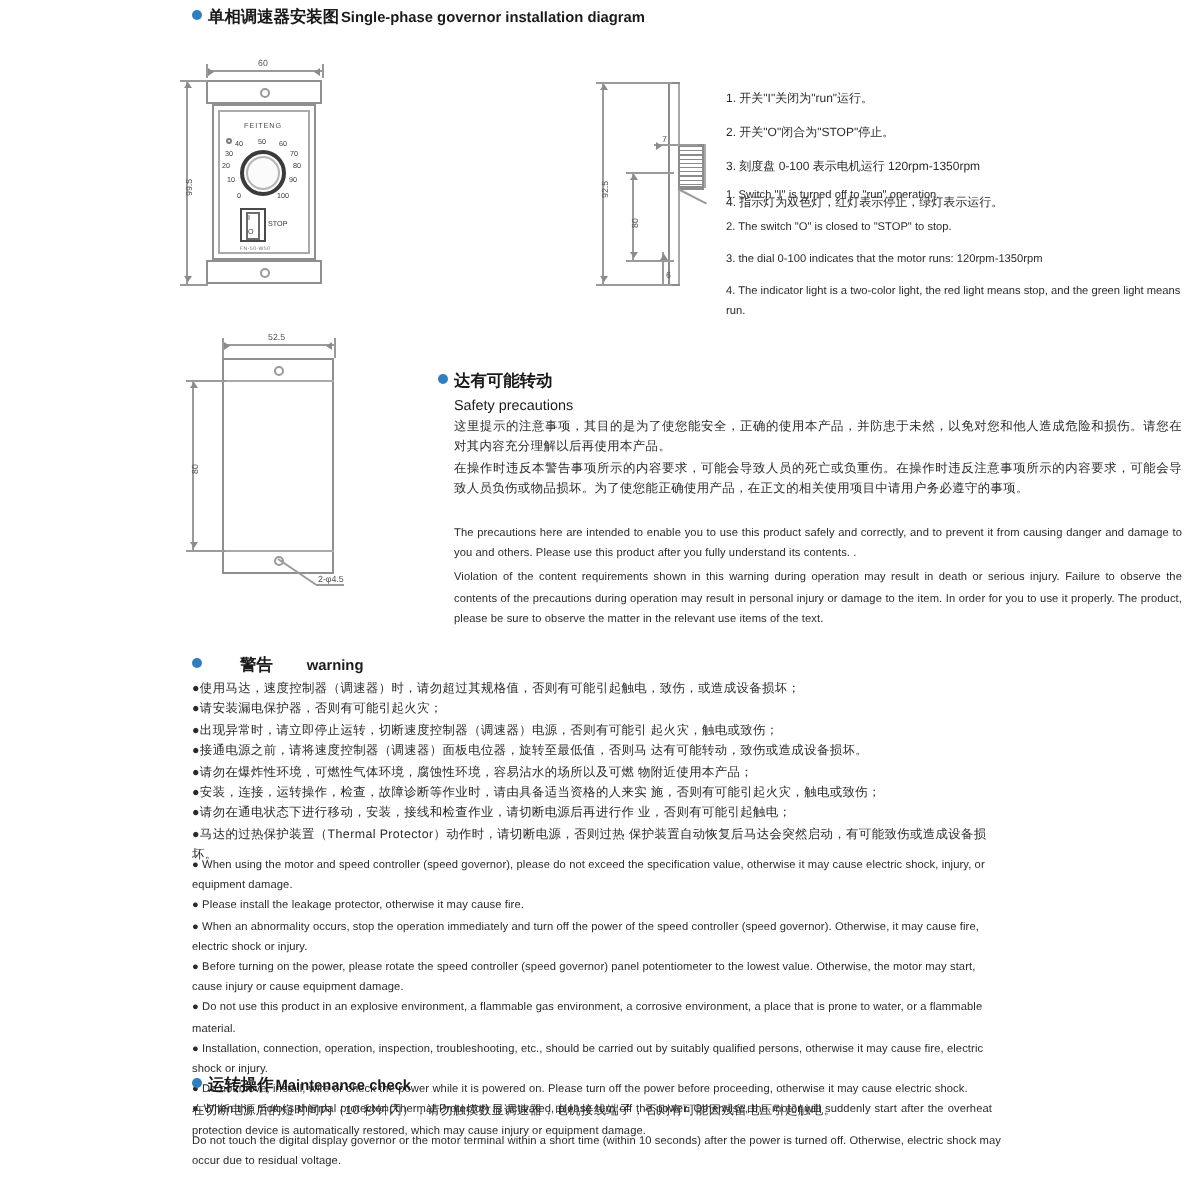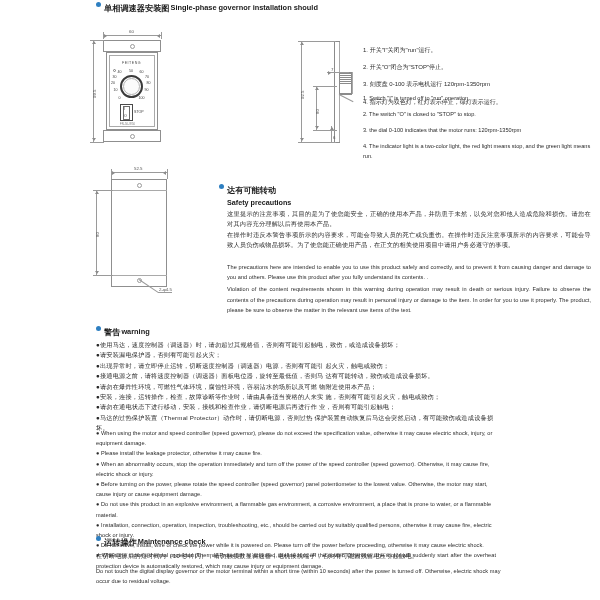--- a/index.html
+++ b/index.html
@@ -20,21 +20,21 @@
     position: absolute;
     inset: 0;
     width: 600px;
     height: 600px;
   }
 
   
   .sec-head {
     position: absolute;
     display: flex;
-    align-items: flex-start;
+    align-items: center;
     white-space: nowrap;
   }
   .bullet {
     width: 5px; height: 5px;
     border-radius: 50%;
     background: #2e7fc1;
     margin-right: 3px;
     flex: 0 0 auto;
     position: relative;
     top: -1px;
@@ -46,21 +46,21 @@
     color: #1a1a1a;
   }
   .sec-en {
     font-weight: bold;
     font-size: 7.4px;
     color: #1a1a1a;
     margin-left: 1px;
   }
   .sec-en-sub {
     position: absolute;
-    font-weight: bold;
+    font-weight: normal;
     font-size: 7.2px;
     color: #1a1a1a;
   }
 
   
   .cn-text {
     position: absolute;
     font-size: 6.2px;
     line-height: 10.4px;
     color: #2b2b2b;
@@ -190,21 +190,21 @@
   .leader { position: absolute; background: #9a9a9a; height: 1px; transform-origin: left center; }
 </style>
 </head>
 <body>
 
 <div class="page">
 
   <div class="sec-head" style="left:96px; top:3px;">
     <span class="bullet"></span>
     <span class="sec-cn">单相调速器安装图</span>
-    <span class="sec-en">Single-phase governor installation should</span>
+    <span class="sec-en">Single-phase governor installation diagram</span>
   </div>
 
   <div class="draw">
 
     <div class="ln h dim" style="left:103px; top:35px; width:58px;"></div>
     <div class="ln v dim" style="left:103px; top:32px; height:7px;"></div>
     <div class="ln v dim" style="left:161px; top:32px; height:7px;"></div>
     <div class="arrow-r" style="left:104px; top:33.5px;"></div>
     <div class="arrow-l" style="left:157px; top:33.5px;"></div>
     <div class="dimtxt" style="left:129px; top:29px;">60</div>
@@ -340,21 +340,21 @@
   <div class="cn-text just" style="left:227px; top:209px; width:364px;">
     <p>这里提示的注意事项，其目的是为了使您能安全，正确的使用本产品，并防患于未然，以免对您和他人造成危险和损伤。请您在对其内容充分理解以后再使用本产品。</p>
     <p>在操作时违反本警告事项所示的内容要求，可能会导致人员的死亡或负重伤。在操作时违反注意事项所示的内容要求，可能会导致人员负伤或物品损坏。为了使您能正确使用产品，在正文的相关使用项目中请用户务必遵守的事项。</p>
   </div>
 
   <div class="en-text just" style="left:227px; top:262px; width:364px;">
     <p style="margin-bottom:2px;">The precautions here are intended to enable you to use this product safely and correctly, and to prevent it from causing danger and damage to you and others. Please use this product after you fully understand its contents. .</p>
     <p>Violation of the content requirements shown in this warning during operation may result in death or serious injury. Failure to observe the contents of the precautions during operation may result in personal injury or damage to the item. In order for you to use it properly. The product, please be sure to observe the matter in the relevant use items of the text.</p>
   </div>
 
-  <div class="sec-head" style="left:96px; top:327px;">
+  <div class="sec-head" style="left:96px; top:327px;gap:16px;">
     <span class="bullet"></span>
     <span class="sec-cn">警告</span>
     <span class="sec-en">warning</span>
   </div>
 
   <div class="cn-text" style="left:96px; top:340px; width:400px;">
     <p>●使用马达，速度控制器（调速器）时，请勿超过其规格值，否则有可能引起触电，致伤，或造成设备损坏；</p>
     <p>●请安装漏电保护器，否则有可能引起火灾；</p>
     <p>●出现异常时，请立即停止运转，切断速度控制器（调速器）电源，否则有可能引 起火灾，触电或致伤；</p>
     <p>●接通电源之前，请将速度控制器（调速器）面板电位器，旋转至最低值，否则马 达有可能转动，致伤或造成设备损坏。</p>

